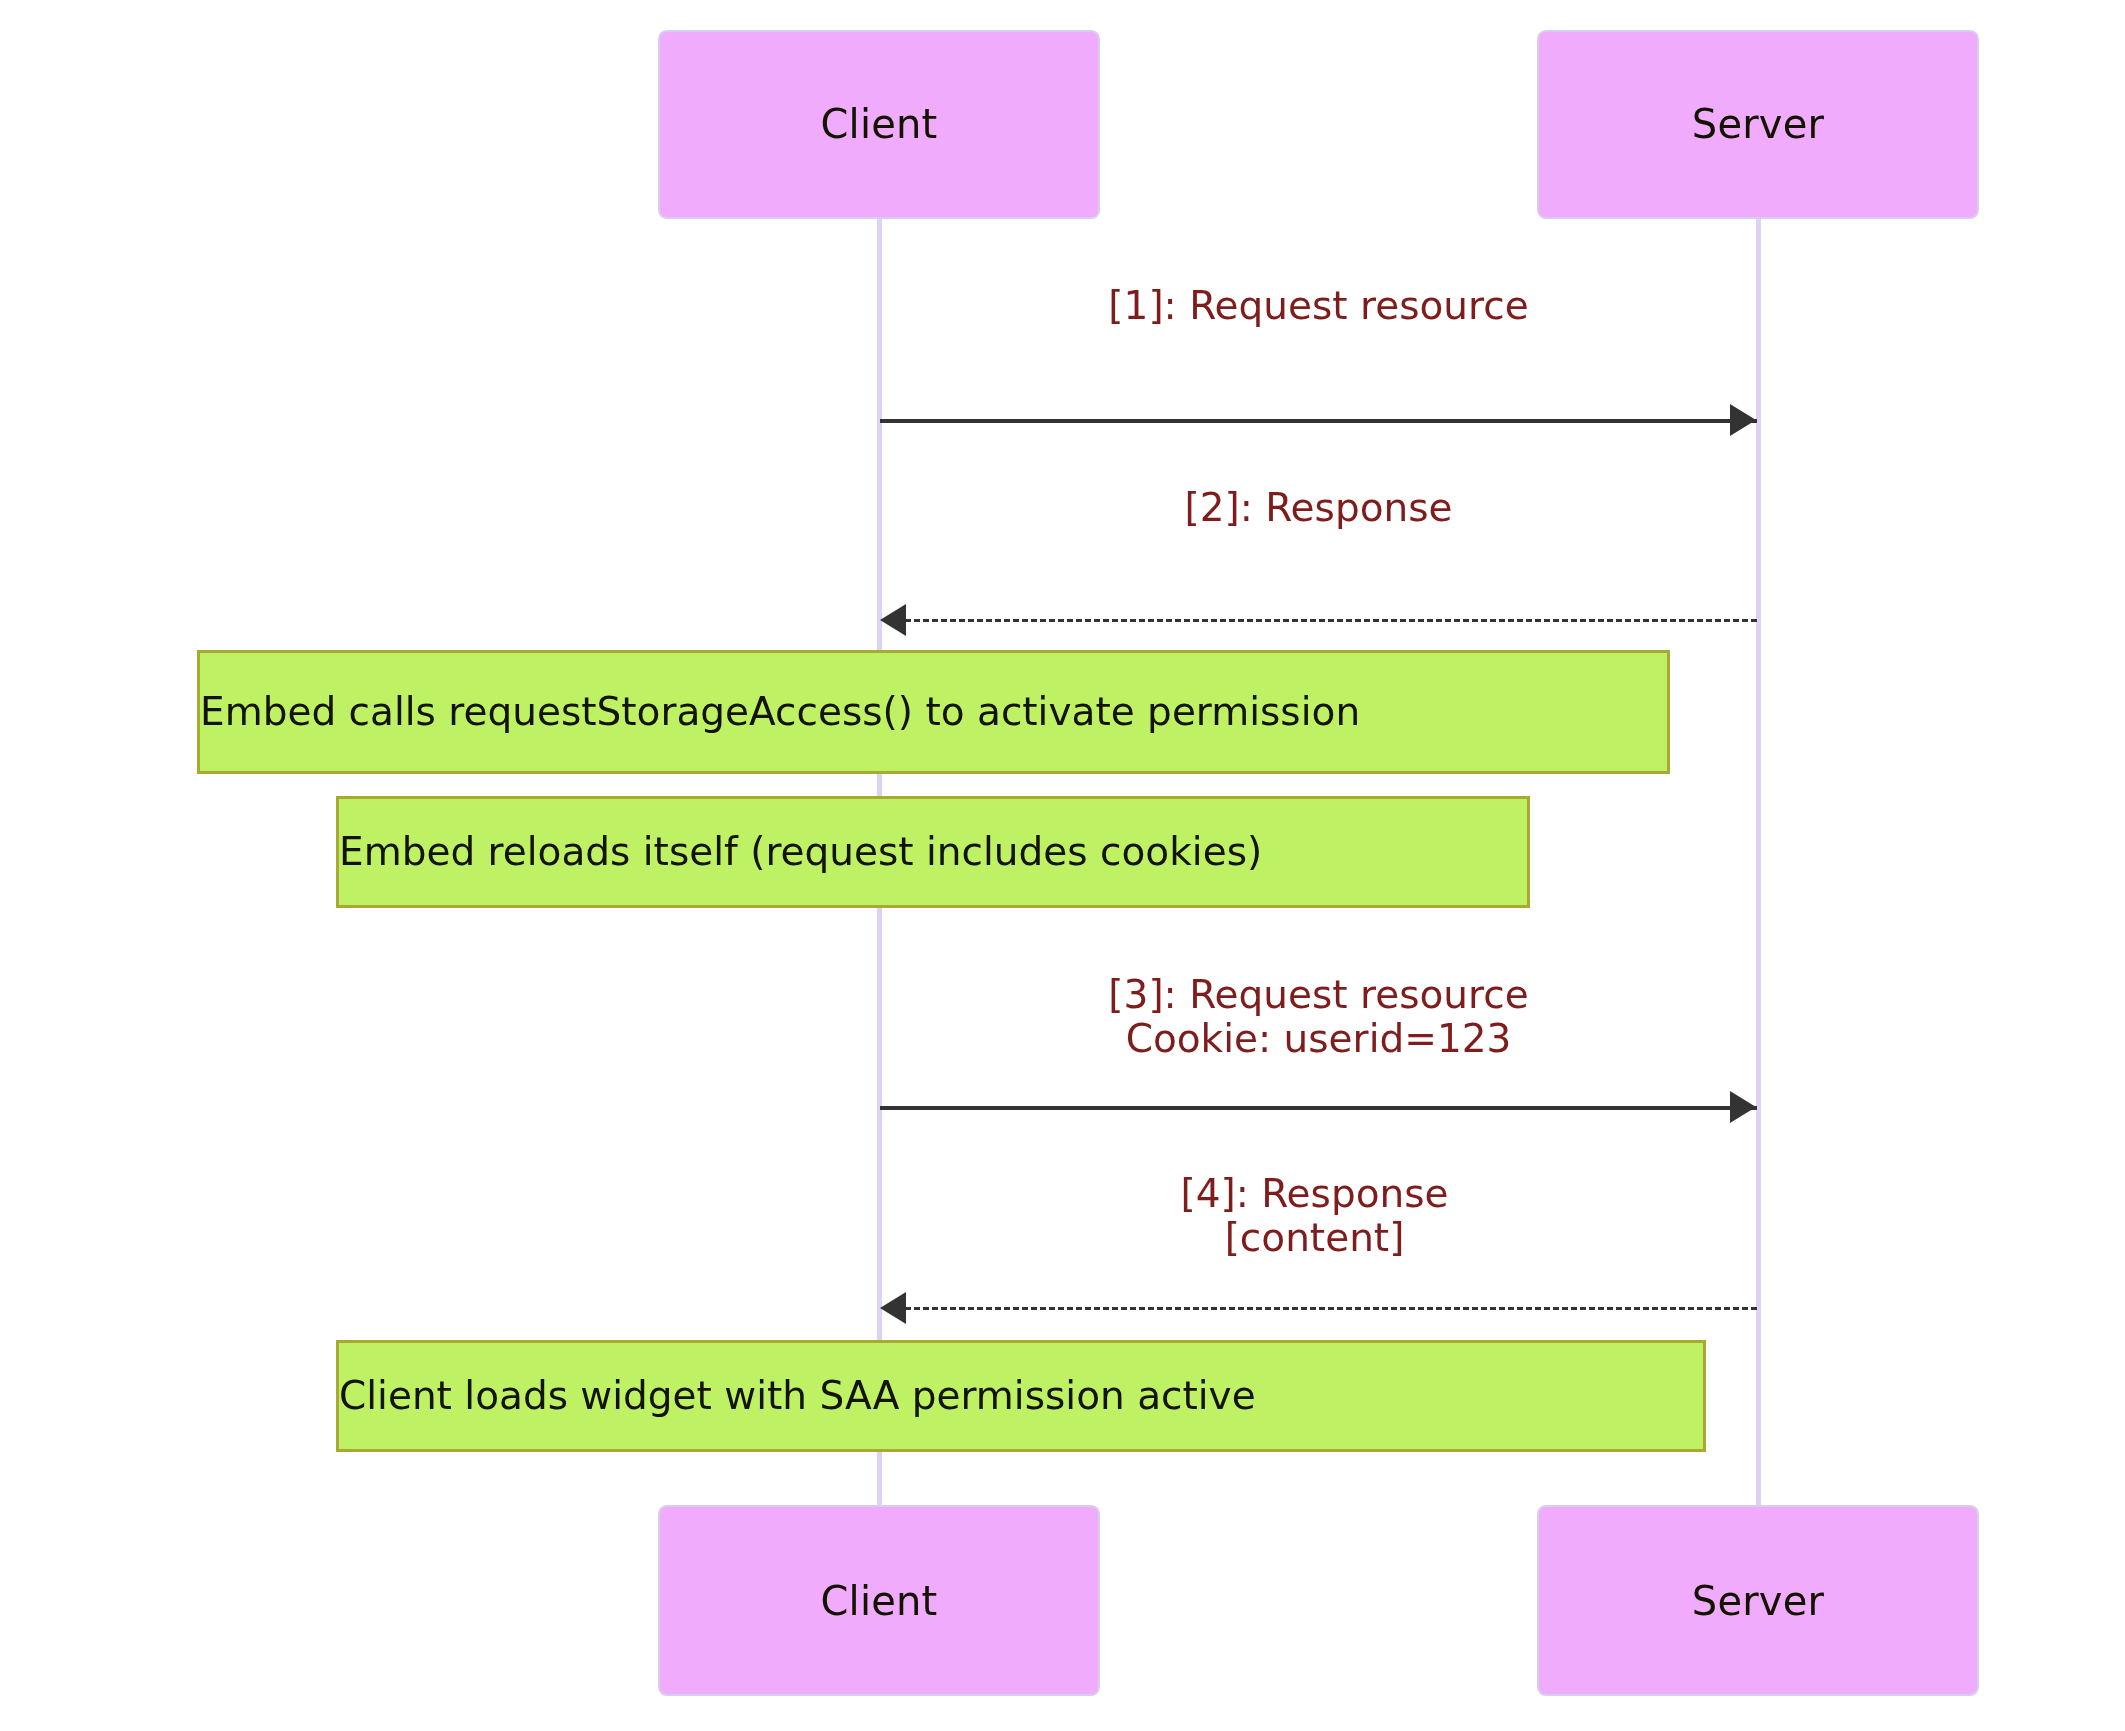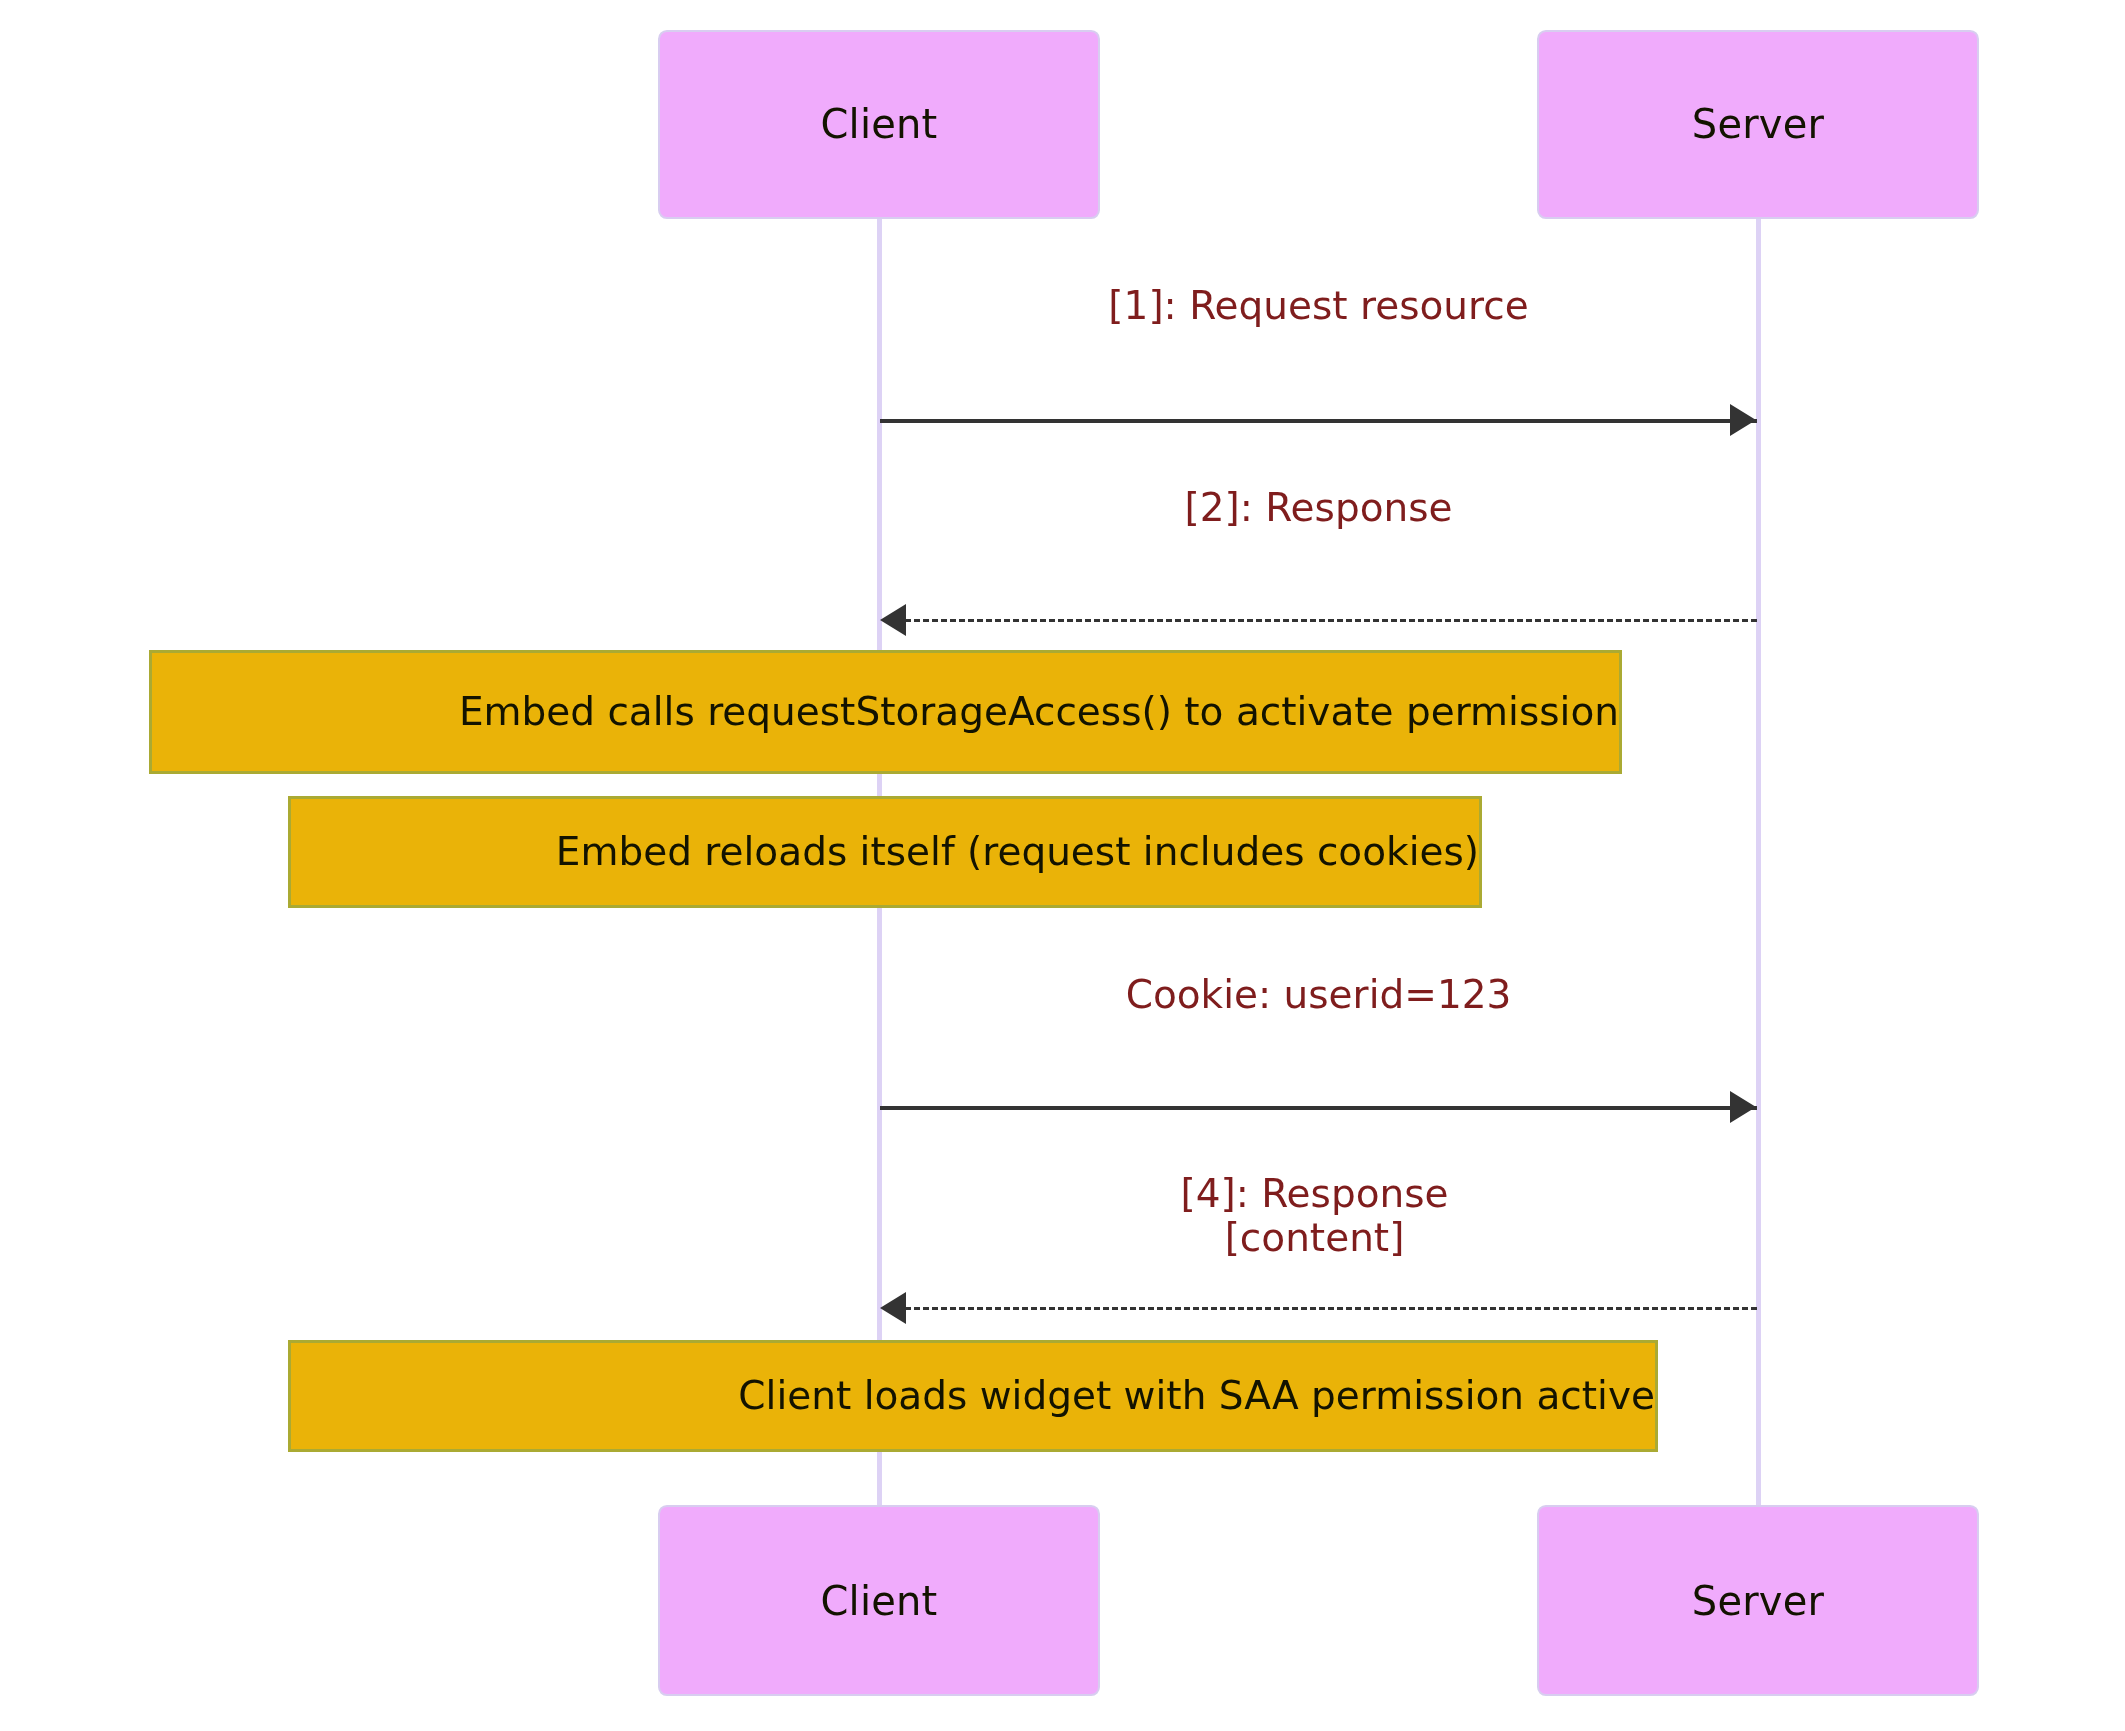--- a/index.html
+++ b/index.html
@@ -79,25 +79,26 @@
     white-space: nowrap;
   }
   .msg-label span {
     display: block;
   }
 
   
   .note {
     position: absolute;
     box-sizing: border-box;
-    background: #eab308;
+    background: #bef264;
     border: 3.9px solid #aaaa33;
     display: flex;
     align-items: center;
-    justify-content: flex-end;
+    justify-content: flex-start;
+    margin-left: 48px;
   }
   .note-text {
     font-size: 39px;
     color: #131300;
     line-height: 1.1;
     white-space: nowrap;
     text-align: center;
   }
 </style>
 </head>
@@ -130,20 +131,21 @@
 
   <div class="note" style="left:149px; top:650px; width:1473px; height:124px;">
     <div class="note-text">Embed calls requestStorageAccess() to activate permission</div>
   </div>
 
   <div class="note" style="left:288px; top:796px; width:1194px; height:112px;">
     <div class="note-text">Embed reloads itself (request includes cookies)</div>
   </div>
 
   <div class="msg-label" style="left:880px; top:973px; width:877px;">
+    <span>[3]: Request resource</span>
     <span>Cookie: userid=123</span>
   </div>
   <div class="msg-line" style="left:880px; top:1106px; width:877px;"></div>
   <div class="arrowhead right" style="left:1730px; top:1091px;"></div>
 
   <div class="msg-label" style="left:876px; top:1172px; width:877px;">
     <span>[4]: Response</span>
     <span>[content]</span>
   </div>
   <div class="msg-line dashed" style="left:887px; top:1307px; width:870px;"></div>

